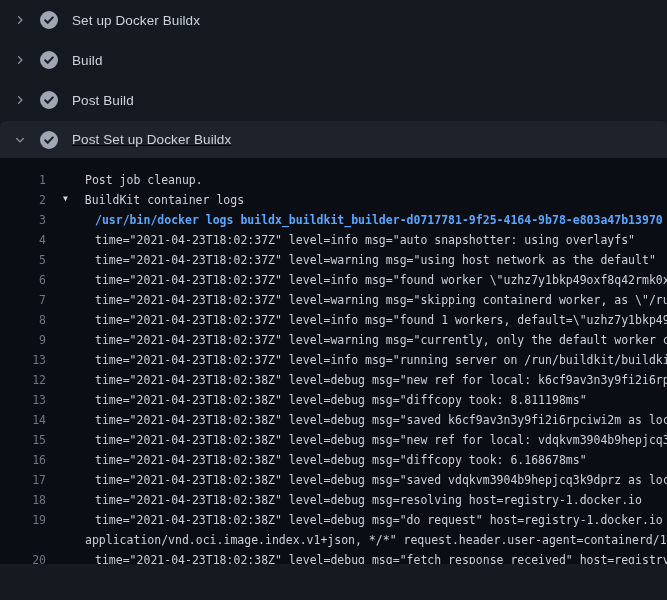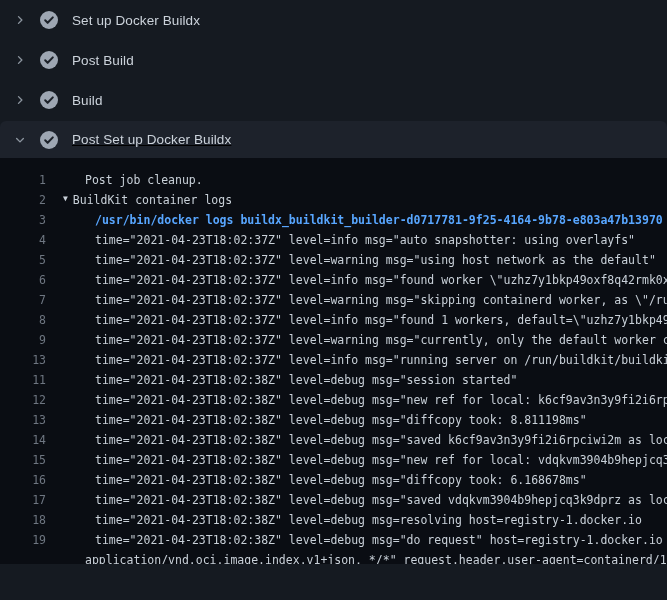--- a/index.html
+++ b/index.html
@@ -63,21 +63,21 @@
   .log-row.indent-wrap  .txt { margin-left: 17px; }
   .log-row.kind-command .txt { color: var(--accent-cmd, #58a6ff); font-weight: bold; }
   .log-row .grp-marker {
     display: inline-block;
     font-size: 8px;
     margin-left: 17px;
     margin-right: 5px;
     color: var(--text-log, #c9d1d9);
     transform: translateY(-1px);
   }
-  .log-row.kind-group .txt { margin-left: 0; cursor: pointer; }
+  .log-row.kind-group .txt { margin-left: 12px; cursor: pointer; }
   .log-row.kind-group { cursor: pointer; }
 </style>
 </head>
 <body>
 
 <div class="app">
 
   <div class="steps">
     <div id="collapsed-steps">
   <div class="step-row">
@@ -100,36 +100,36 @@
       <svg width="12" height="12" viewBox="0 0 16 16">
         <path d="M6 3.5L10.5 8 6 12.5" fill="none" stroke="#8b949e" stroke-width="1.8" stroke-linecap="round" stroke-linejoin="round"></path>
       </svg>
     </span>
     <span class="check">
       <svg viewBox="0 0 16 16">
         <circle cx="8" cy="8" r="8" fill="#9ea7b3"></circle>
         <path d="M4.6 8.3l2.2 2.2 4.6-4.8" fill="none" stroke="#1c2128" stroke-width="1.8" stroke-linecap="round" stroke-linejoin="round"></path>
       </svg>
     </span>
-    <span class="label">Post Build</span>
+    <span class="label">Build</span>
   </div>
 
   <div class="step-row">
     <span class="chev">
       <svg width="12" height="12" viewBox="0 0 16 16">
         <path d="M6 3.5L10.5 8 6 12.5" fill="none" stroke="#8b949e" stroke-width="1.8" stroke-linecap="round" stroke-linejoin="round"></path>
       </svg>
     </span>
     <span class="check">
       <svg viewBox="0 0 16 16">
         <circle cx="8" cy="8" r="8" fill="#9ea7b3"></circle>
         <path d="M4.6 8.3l2.2 2.2 4.6-4.8" fill="none" stroke="#1c2128" stroke-width="1.8" stroke-linecap="round" stroke-linejoin="round"></path>
       </svg>
     </span>
-    <span class="label">Build</span>
+    <span class="label">Post Build</span>
   </div>
 </div>
 
     <div class="step-row expanded">
       <span class="chev">
         <svg width="12" height="12" viewBox="0 0 16 16">
           <path d="M3.5 6l4.5 4.5L12.5 6" fill="none" stroke="#8b949e" stroke-width="1.8" stroke-linecap="round" stroke-linejoin="round"></path>
         </svg>
       </span>
       <span class="check">
@@ -197,25 +197,20 @@
     <span class="grp-marker" hidden=""></span>
     <span class="txt">time="2021-04-23T18:02:37Z" level=warning msg="currently, only the default worker ca</span>
   </div>
 
   <div class="log-row indent-child kind-plain">
     <span class="num">13</span>
     <span class="grp-marker" hidden=""></span>
     <span class="txt">time="2021-04-23T18:02:37Z" level=info msg="running server on /run/buildkit/buildkit</span>
   </div>
 
-  <div class="log-row indent-child kind-plain">
-    <span class="num">11</span>
-    <span class="grp-marker" hidden=""></span>
-    <span class="txt">time="2021-04-23T18:02:38Z" level=debug msg="session started"</span>
-  </div>
 
   <div class="log-row indent-child kind-plain">
     <span class="num">12</span>
     <span class="grp-marker" hidden=""></span>
     <span class="txt">time="2021-04-23T18:02:38Z" level=debug msg="new ref for local: k6cf9av3n3y9fi2i6rpc</span>
   </div>
 
   <div class="log-row indent-child kind-plain">
     <span class="num">13</span>
     <span class="grp-marker" hidden=""></span>

